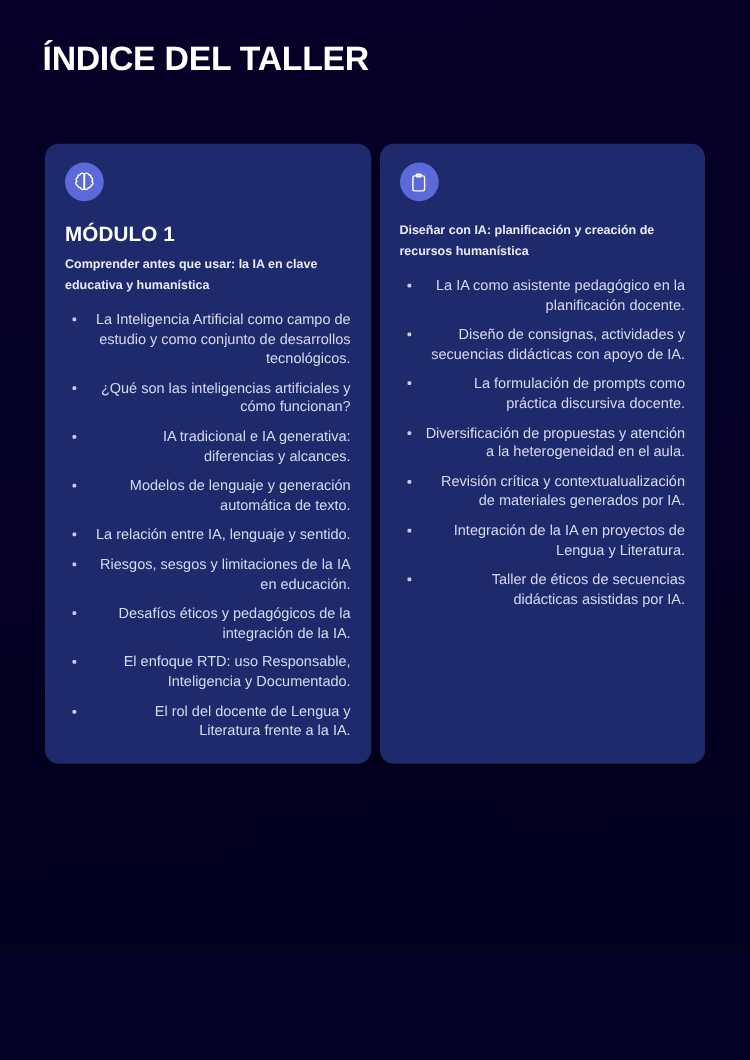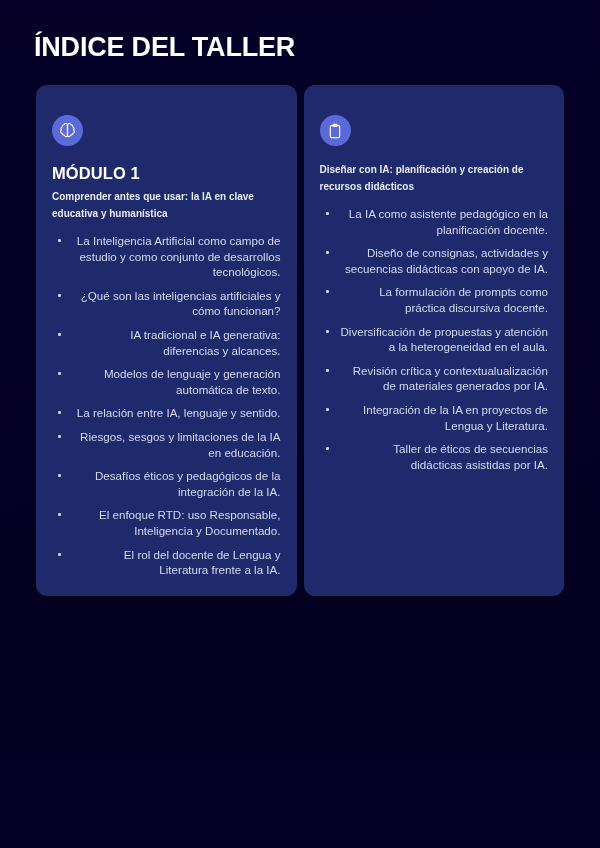--- a/index.html
+++ b/index.html
@@ -42,24 +42,25 @@
     width: 528px;
     display: flex;
     gap: 7px;
     align-items: stretch;
   }
 
   .card {
     width: 261px;
     background: #1e2a6c;
     border-radius: 11px;
-    padding: 30px 16px 18px 16px;
+    padding: 15px 16px 18px 16px;
     box-shadow: 0 2px 6px rgba(0,0,0,0.35);
     position: relative;
     min-height: 482px;
+    margin-top: 30px;
   }
 
   .card-icon {
     width: 31px;
     height: 31px;
     border-radius: 50%;
     background: #5b69d9;
     display: flex;
     align-items: center;
     justify-content: center;
@@ -151,21 +152,21 @@
     </div>
 
     <div class="card">
       <div class="card-icon">
         <svg width="16" height="16" viewBox="0 0 24 24" fill="none" stroke="#ffffff" stroke-width="1.7" stroke-linecap="round" stroke-linejoin="round">
           <rect x="5" y="4" width="14" height="18" rx="2"></rect>
           <path d="M9 4V3a1 1 0 0 1 1-1h4a1 1 0 0 1 1 1v1"></path>
           <path d="M9 4h6v2H9z" fill="#ffffff" stroke="none"></path>
         </svg>
       </div>
-      <div class="card-subtitle">Diseñar con IA: planificación y creación de recursos didácticos</div>
+      <div class="card-subtitle">Diseñar con IA: planificación y creación de recursos humanística</div>
       <ul class="bullet-list">
         <li class="bullet-item">La IA como asistente pedagógico en la planificación docente.</li>
         <li class="bullet-item">Diseño de consignas, actividades y secuencias didácticas con apoyo de IA.</li>
         <li class="bullet-item">La formulación de prompts como práctica discursiva docente.</li>
         <li class="bullet-item">Diversificación de propuestas y atención a la heterogeneidad en el aula.</li>
         <li class="bullet-item">Revisión crítica y contextualualización de materiales generados por IA.</li>
         <li class="bullet-item">Integración de la IA en proyectos de Lengua y Literatura.</li>
         <li class="bullet-item">Taller de éticos de secuencias didácticas asistidas por IA.</li>
       </ul>
     </div>

